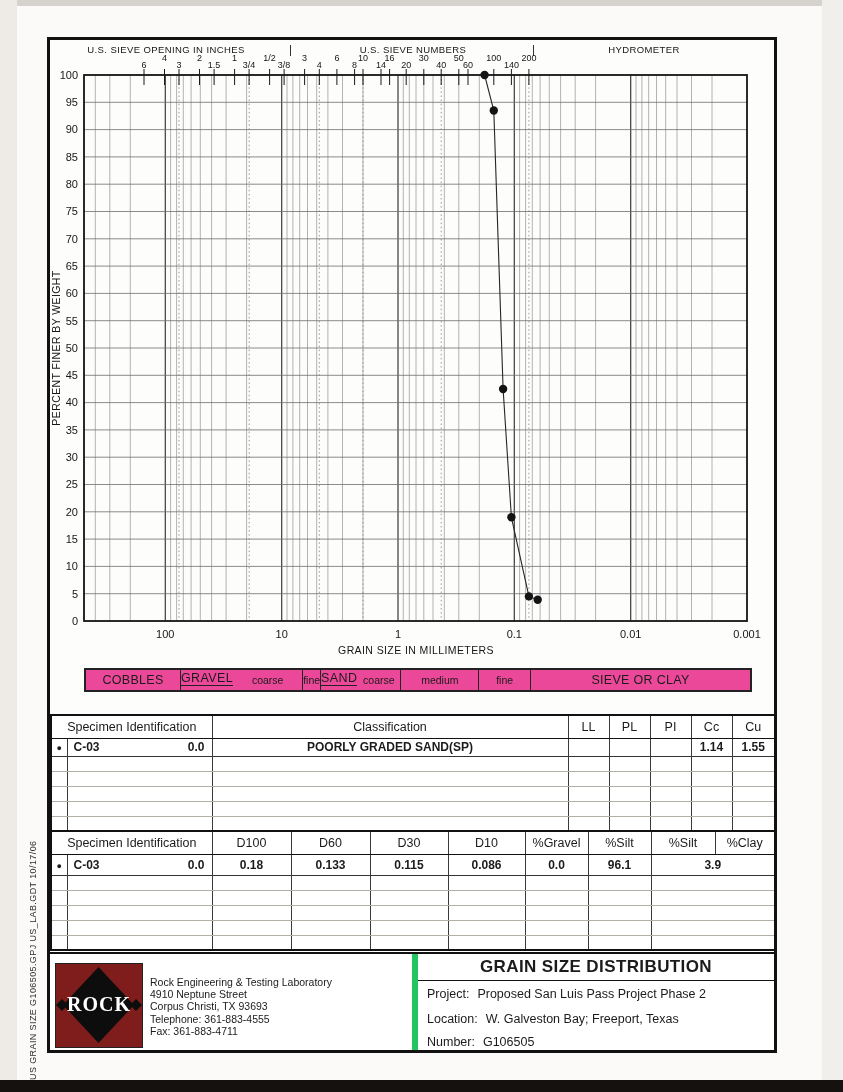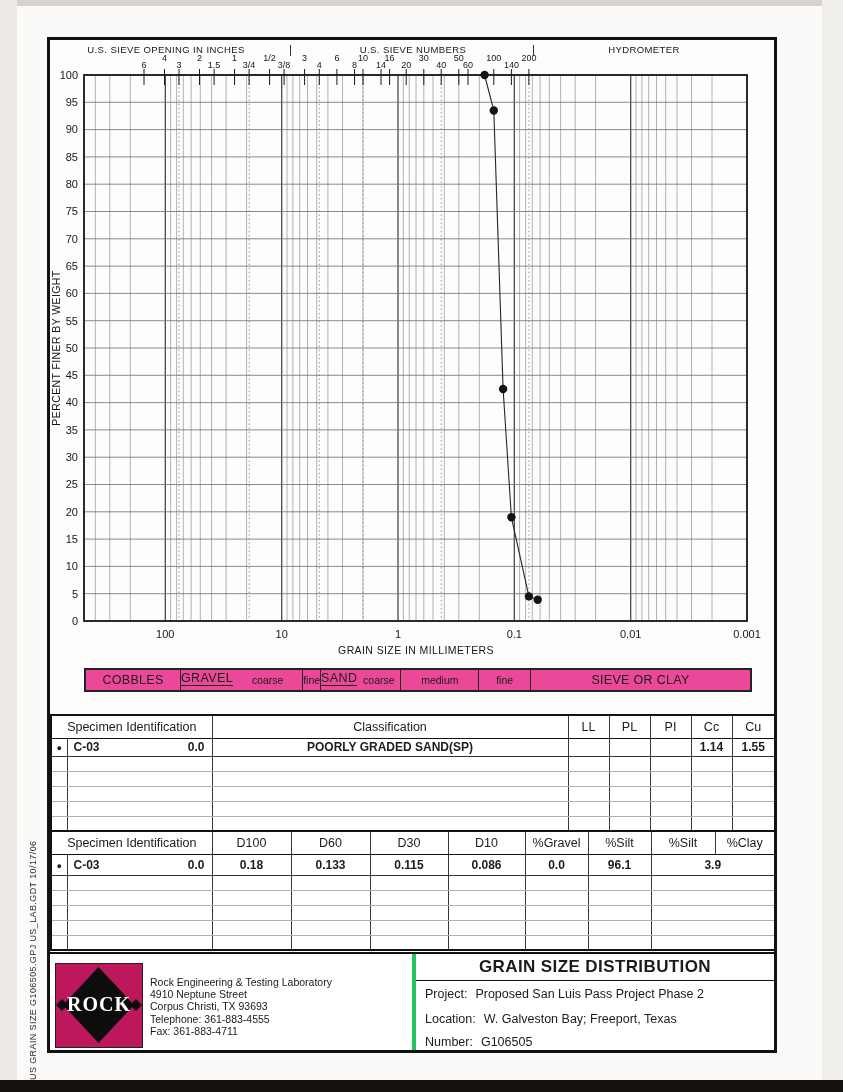--- a/index.html
+++ b/index.html
@@ -37,26 +37,26 @@
   tr.t-data td { height:18px; font-weight:bold; border-bottom:1px solid #333; }
   tr.t-data.tall td { height:21px; }
   tr.t-empty td { height:15px; border-bottom:1px solid #b3aea8; }
   td.cell-id { text-align:left;margin-top:20px; }
   .id-flex { display:flex; justify-content:space-between; padding:0 7px 0 6px; }
   .sym { font-size:9px; line-height:1; }
 
   
   .footer { position:absolute; left:0; top:912px; width:724px; height:98px; border-top:2px solid #111; display:flex; background:#fff; }
   .f-left { position:relative; width:362px; }
-  .f-right { position:relative; width:362px; border-left:4px solid #22c55e; }
+  .f-right { position:relative; width:362px; border-left:6px solid #22c55e; }
   .f-title { height:27px; border-bottom:1.5px solid #111; display:flex; align-items:center; justify-content:center; font-weight:bold; font-size:17px; letter-spacing:.4px; }
   .f-line { position:absolute; left:9px; font-size:12.5px; white-space:nowrap; }
   .f-line .lab { margin-right:8px; }
   .company { position:absolute; left:100px; top:22px; font-size:10.5px; line-height:12.2px; white-space:nowrap; }
-  .logo-box { position:absolute; left:5px; top:9px; width:88px; height:85px; border:1.5px solid #222; background:#be185d; }
+  .logo-box { position:absolute; left:5px; top:9px; width:88px; height:85px; border:1.5px solid #222; background:#7f1d1d; }
   .logo-diamond { position:absolute; left:7px; top:3px; width:71px; height:76px; background:#0d0d0d;
                   clip-path:polygon(50% 0, 100% 50%, 50% 100%, 0 50%); }
   .logo-arrow { position:absolute; top:35px; width:12px; height:12px; background:#0d0d0d; clip-path:polygon(50% 0,100% 50%,50% 100%,0 50%); }
   .logo-arrow.l { left:0px; } .logo-arrow.r { right:0px; }
   .logo-text { position:absolute; left:0; top:29px; width:100%; text-align:center; color:#fff;
                font-family:"Liberation Serif", serif; font-weight:bold; font-size:20px; letter-spacing:1px; }
 
   .sidebar-note { position:absolute; left:28px; top:820px; height:260px; width:16px;
                   writing-mode:vertical-rl; transform:rotate(180deg);
                   font-size:9px; letter-spacing:.4px; color:#2c2c2c; white-space:nowrap; }

